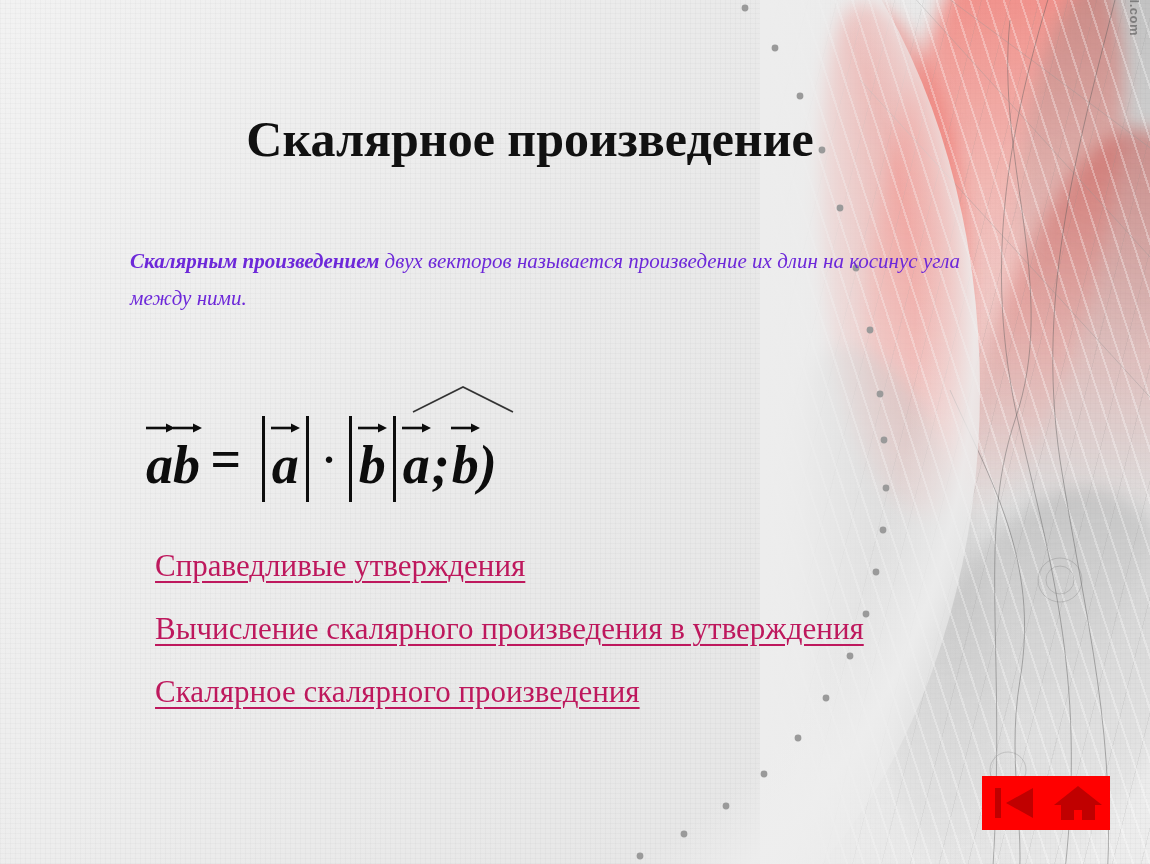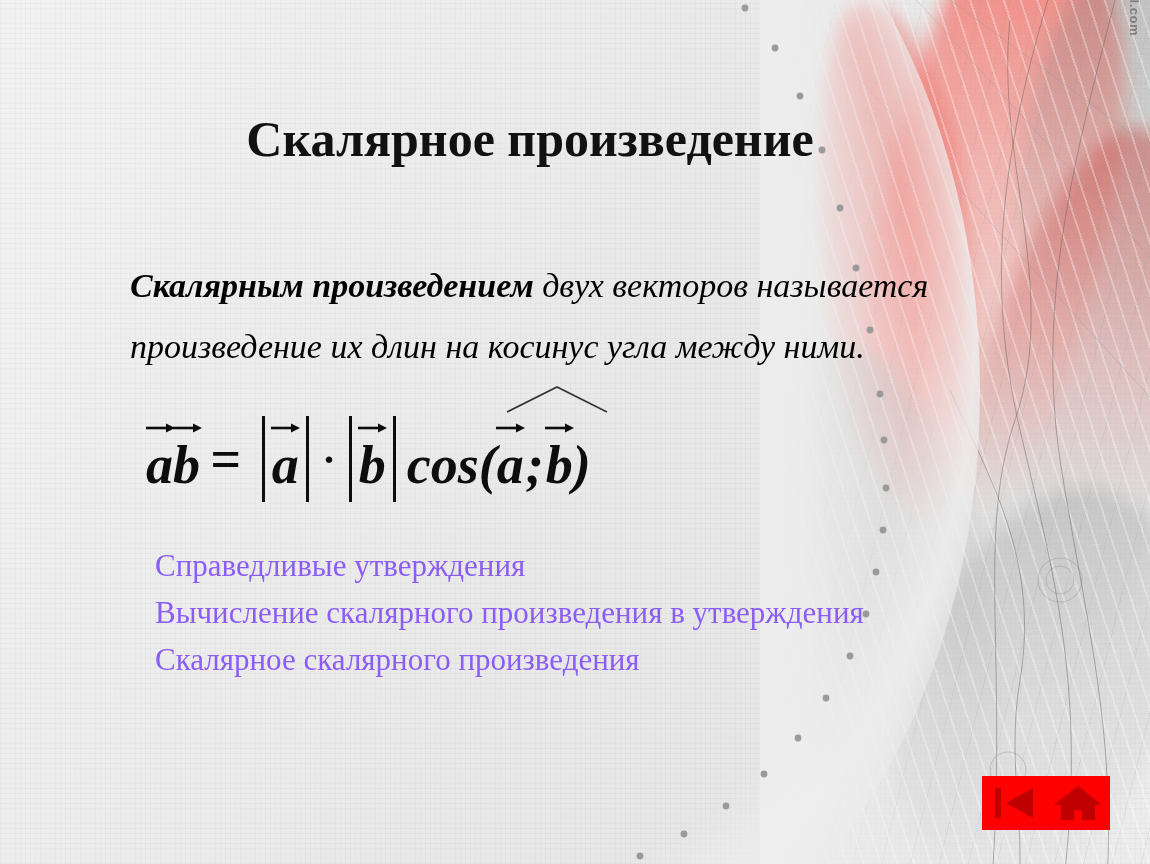--- a/index.html
+++ b/index.html
@@ -150,24 +150,24 @@
     color: #111111;
     font-family: "Liberation Serif", "DejaVu Serif", serif;
     white-space: nowrap;
   }
 
   .definition {
     position: absolute;
     left: 130px;
     top: 222px;
     width: 860px;
-    font-size: 34px;
+    font-size: 21px;
     line-height: 1.78;
     font-style: italic;
-    color: #000000;
+    color: #6d28d9;
     font-family: "Liberation Serif", "DejaVu Serif", serif;
   }
   .definition .strong {
     font-weight: bold;
     font-style: italic;
   }
 
   
   .formula {
     position: absolute;
@@ -228,24 +228,25 @@
   .links {
     position: absolute;
     left: 155px;
     top: 550px;
     font-size: 31px;
     line-height: 1.0;
     font-family: "Liberation Serif", "DejaVu Serif", serif;
   }
   .link {
     display: block;
-    color: #8b5cf6;
+    color: #be185d;
+    text-decoration: underline;
     text-underline-offset: 5px;
     text-decoration-thickness: 2px;
-    margin-bottom: 16px;
+    margin-bottom: 32px;
     width: max-content;
     cursor: pointer;
   }
 
   
   .navbar {
     position: absolute;
     left: 982px;
     top: 776px;
     width: 128px;
@@ -372,21 +373,20 @@
       <span class="bar"></span>
       <span class="vec">
         <svg class="arrow" viewBox="0 0 30 14">
           <line x1="1" y1="8" x2="24" y2="8" stroke="#0d0d0d" stroke-width="2.6"></line>
           <polygon points="30,8 21,3.5 21,12.5" fill="#0d0d0d"></polygon>
         </svg>
         <span class="ltr">b</span>
       </span>
       <span class="bar"></span>
 
-      <span class="cosword">cos(</span>
 
       <span class="hatwrap">
         <svg class="hat" viewBox="0 0 108 30">
           <path d="M4,28 L54,3 L104,28" fill="none" stroke="#333333" stroke-width="1.6"></path>
         </svg>
         <span class="vec">
           <svg class="arrow" viewBox="0 0 30 14">
             <line x1="1" y1="8" x2="24" y2="8" stroke="#0d0d0d" stroke-width="2.6"></line>
             <polygon points="30,8 21,3.5 21,12.5" fill="#0d0d0d"></polygon>
           </svg>

